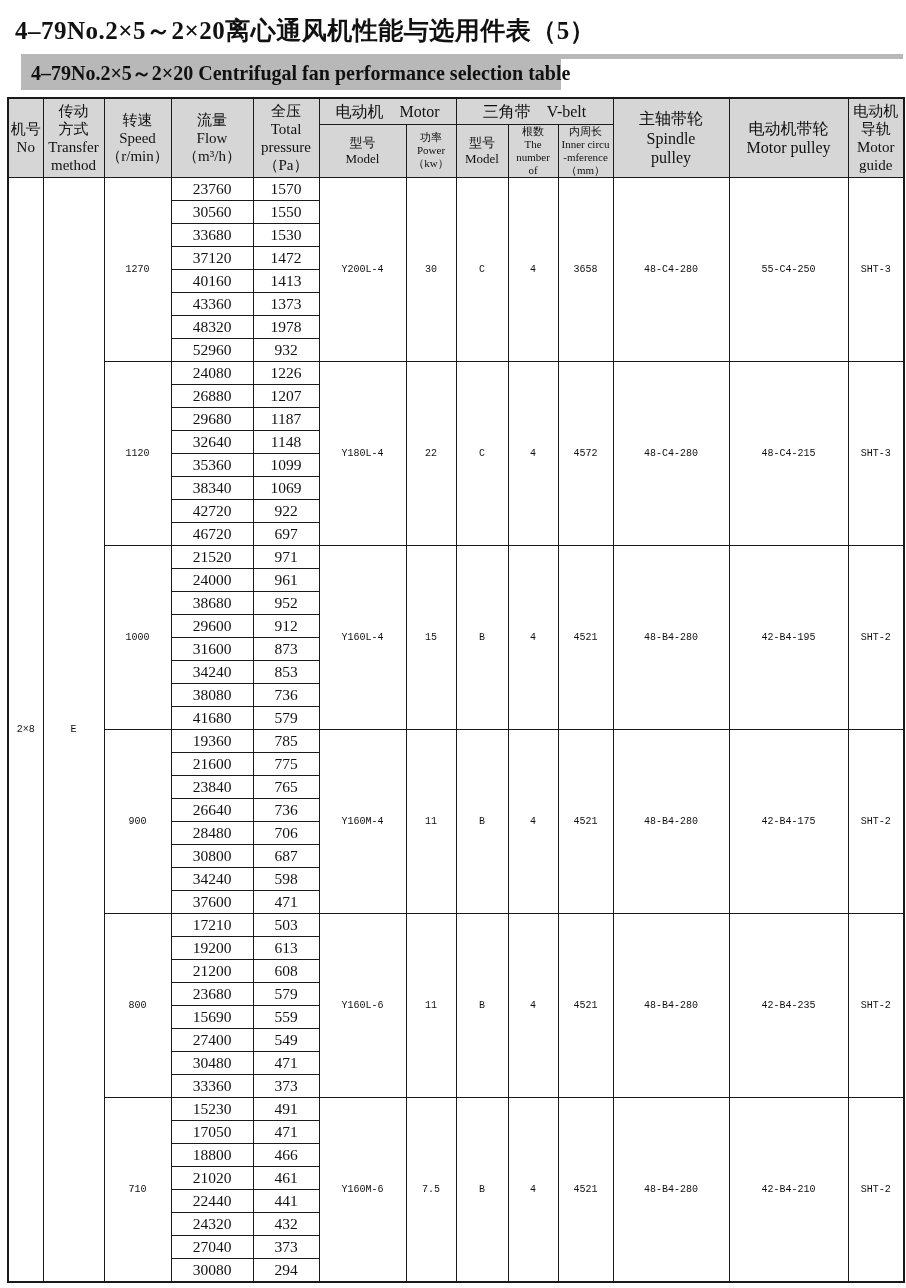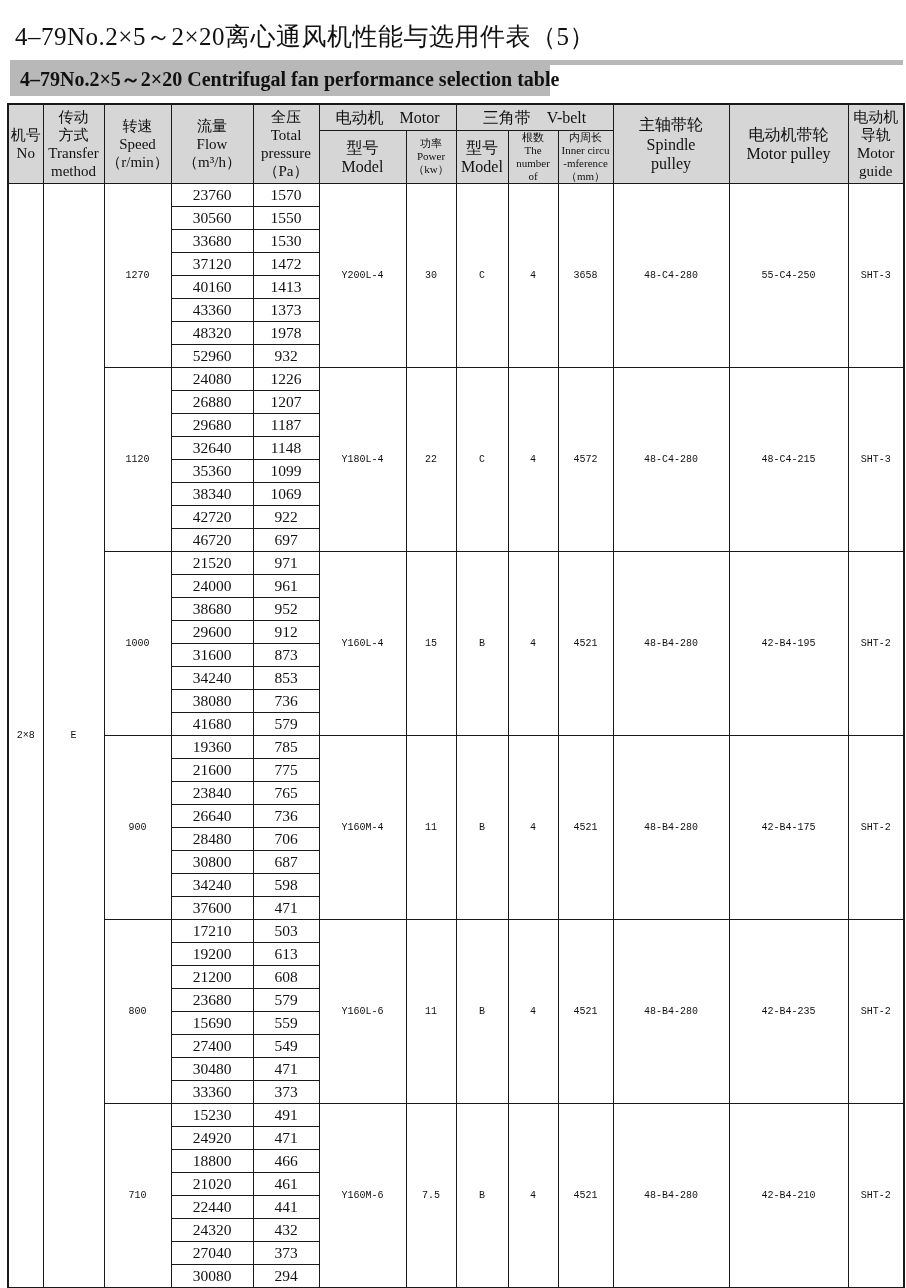--- a/index.html
+++ b/index.html
@@ -5,46 +5,46 @@
   * { box-sizing: border-box; }
   html, body { margin: 0; padding: 0; background: #ffffff; }
   body {
     width: 906px; height: 1288px;
     font-family: "Liberation Serif", "DejaVu Serif", serif;
     color: #111;
   }
   .page { padding: 8px 3px 0 7px; }
 
   .doc-title {
-    font-size: 25px; font-weight: normal; letter-spacing: 0.5px;
-    margin: 12px 0 7px 8px; white-space: nowrap;
-  }
-
-  .subtitle-row { position: relative; height: 36px; margin: 0 0 7px 3px; }
+    font-size: 25px; font-weight: bold; letter-spacing: 0.5px;
+    margin: 6px 0 7px 8px; white-space: nowrap;
+  }
+
+  .subtitle-row { position: relative; height: 36px; margin: 0 0 7px 14px; }
   .subtitle-strip { position: absolute; top: 0; left: 0; right: 0; height: 5px; background: #b8b8b8; }
   .subtitle-box {
     position: absolute; top: 0; left: 0; width: 540px; height: 36px;
     background: #b8b8b8; display: flex; align-items: center;
     padding: 2px 0 0 10px; font-size: 20px; font-weight: bold; white-space: nowrap;
   }
 
   table.fan-table {
     border-collapse: collapse; table-layout: fixed;
     width: 896px; border: 2px solid #1a1a1a;
   }
   .fan-table th, .fan-table td {
     border: 1px solid #1a1a1a; text-align: center; vertical-align: middle;
     padding: 0; overflow: hidden;
   }
   .fan-table thead th {
     background: #d6d6d6; font-weight: normal; white-space: pre-line; line-height: 1.2;
   }
   .h-main  { font-size: 15px; }
   .h-group { font-size: 16px; height: 26px; }
-  .h-model { font-size: 16px; }
+  .h-model { font-size: 13px; }
   .h-small { font-size: 11px; line-height: 1.12; }
   .h-wide  { font-size: 16px; }
   tr.sub-head { height: 52px; }
 
   .fan-table tbody td { font-size: 15.5px; height: 23px; }
   .fan-table tbody td.merged { font-size: 10px; font-family: Liberation Mono, monospace; }
 </style>
 </head>
 <body>
 
@@ -336,21 +336,21 @@
           <td rowspan="8" class="merged">Y160M-6</td>
           <td rowspan="8" class="merged">7.5</td>
           <td rowspan="8" class="merged">B</td>
           <td rowspan="8" class="merged">4</td>
           <td rowspan="8" class="merged">4521</td>
           <td rowspan="8" class="merged">48-B4-280</td>
           <td rowspan="8" class="merged">42-B4-210</td>
           <td rowspan="8" class="merged">SHT-2</td>
         </tr>
         <tr>
-          <td>24920</td>
+          <td>17050</td>
           <td>471</td>
         </tr>
         <tr>
           <td>18800</td>
           <td>466</td>
         </tr>
         <tr>
           <td>21020</td>
           <td>461</td>
         </tr>

